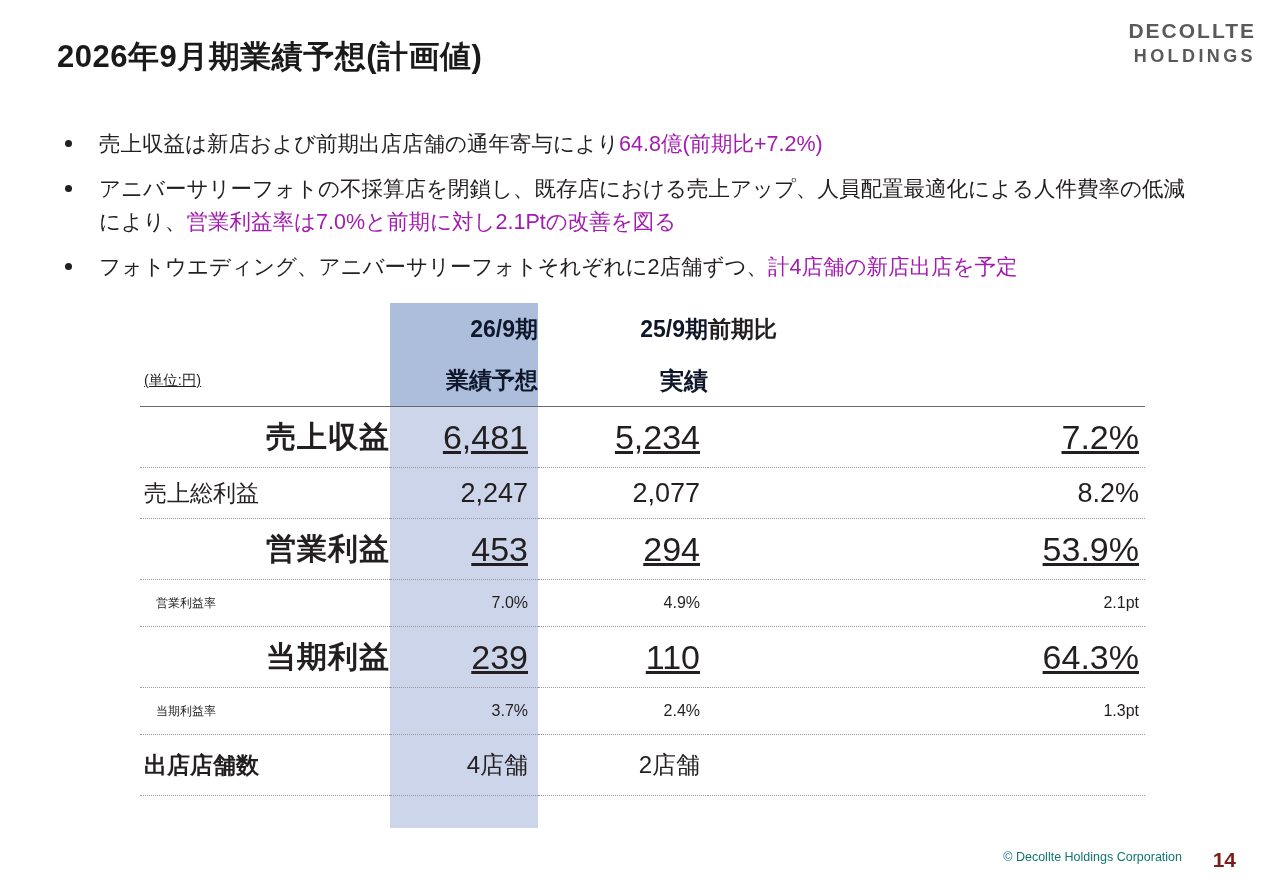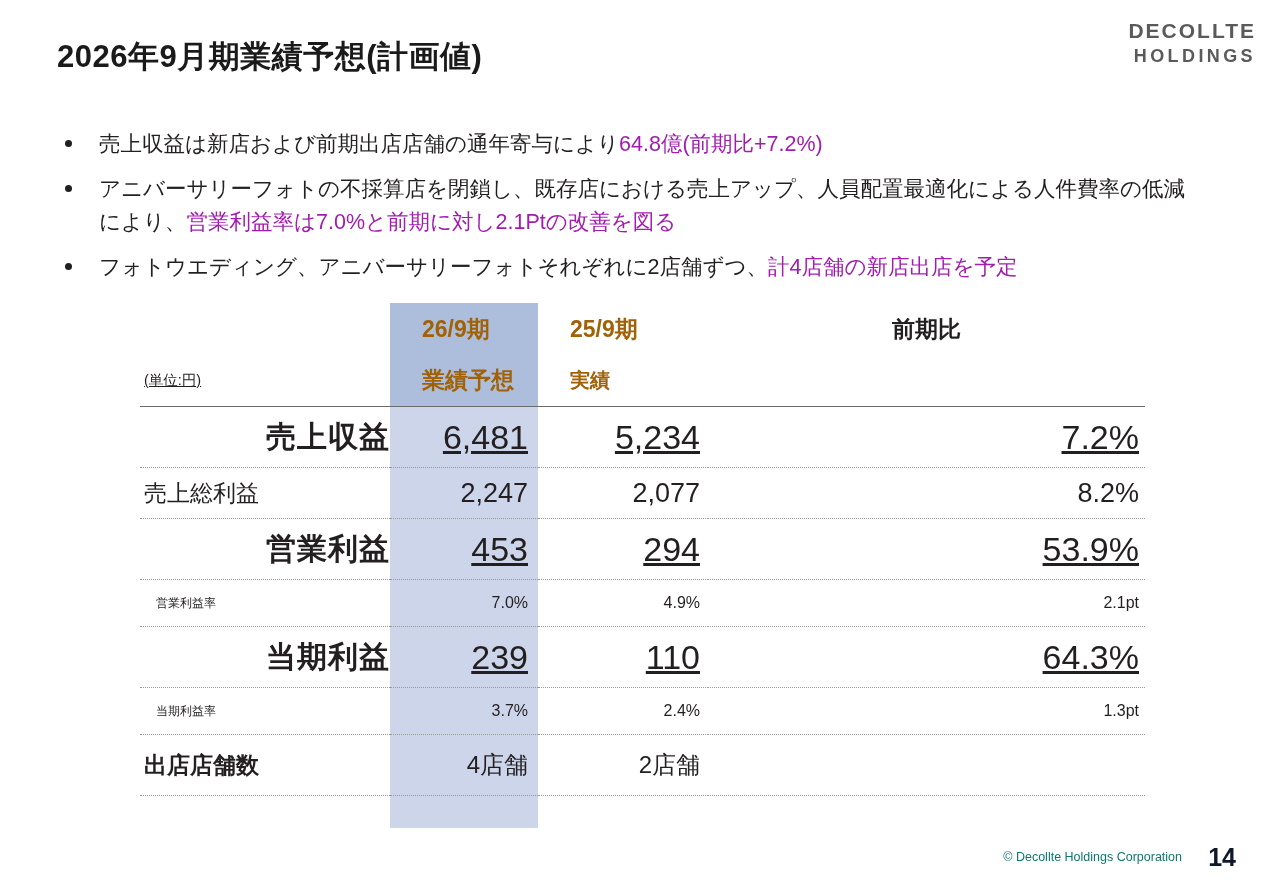--- a/index.html
+++ b/index.html
@@ -118,36 +118,36 @@
     padding: 0;
     vertical-align: middle;
     text-align: right;
     font-weight: normal;
   }
 
   
   .hrow1 td { height: 52px; }
   .hrow2 td { height: 51px; }
   .hd {
-    text-align: left;
+    text-align: right;
     font-size: 23px;
     font-weight: bold;
-    color: #a16207;
+    color: #0f172a;
     padding-left: 32px;
   }
-  .hd.small { font-size: 20px; }
+  .hd.small { font-size: 24px; }
   .unit {
     text-align: left;
     padding-left: 4px;
     font-size: 14.5px;
     color: #231f20;
     text-decoration: underline;
   }
   .maeki {
-    text-align: center;
+    text-align: left;
     font-size: 23px;
     font-weight: bold;
   }
 
   
   tr.dr-big td { height: 60px; }
   tr.dr-mid td { height: 50px; }
   tr.dr-small td { height: 46px; }
   tr.dr-last td { height: 60px; }
 
@@ -204,23 +204,23 @@
     position: absolute;
     right: 98px;
     bottom: 22px;
     font-size: 12.5px;
     color: #0f766e;
   }
   .pageno {
     position: absolute;
     right: 44px;
     bottom: 14px;
-    font-size: 25px;
-    font-weight: bold;
-    color: #0f172a;
+    font-size: 21px;
+    font-weight: bold;
+    color: #7f1d1d;
     margin-top: 18px;
   }
 </style>
 </head>
 <body>
 
 <div class="slide">
 
   <div class="logo">
     <div class="l1">DECOLLTE</div>

